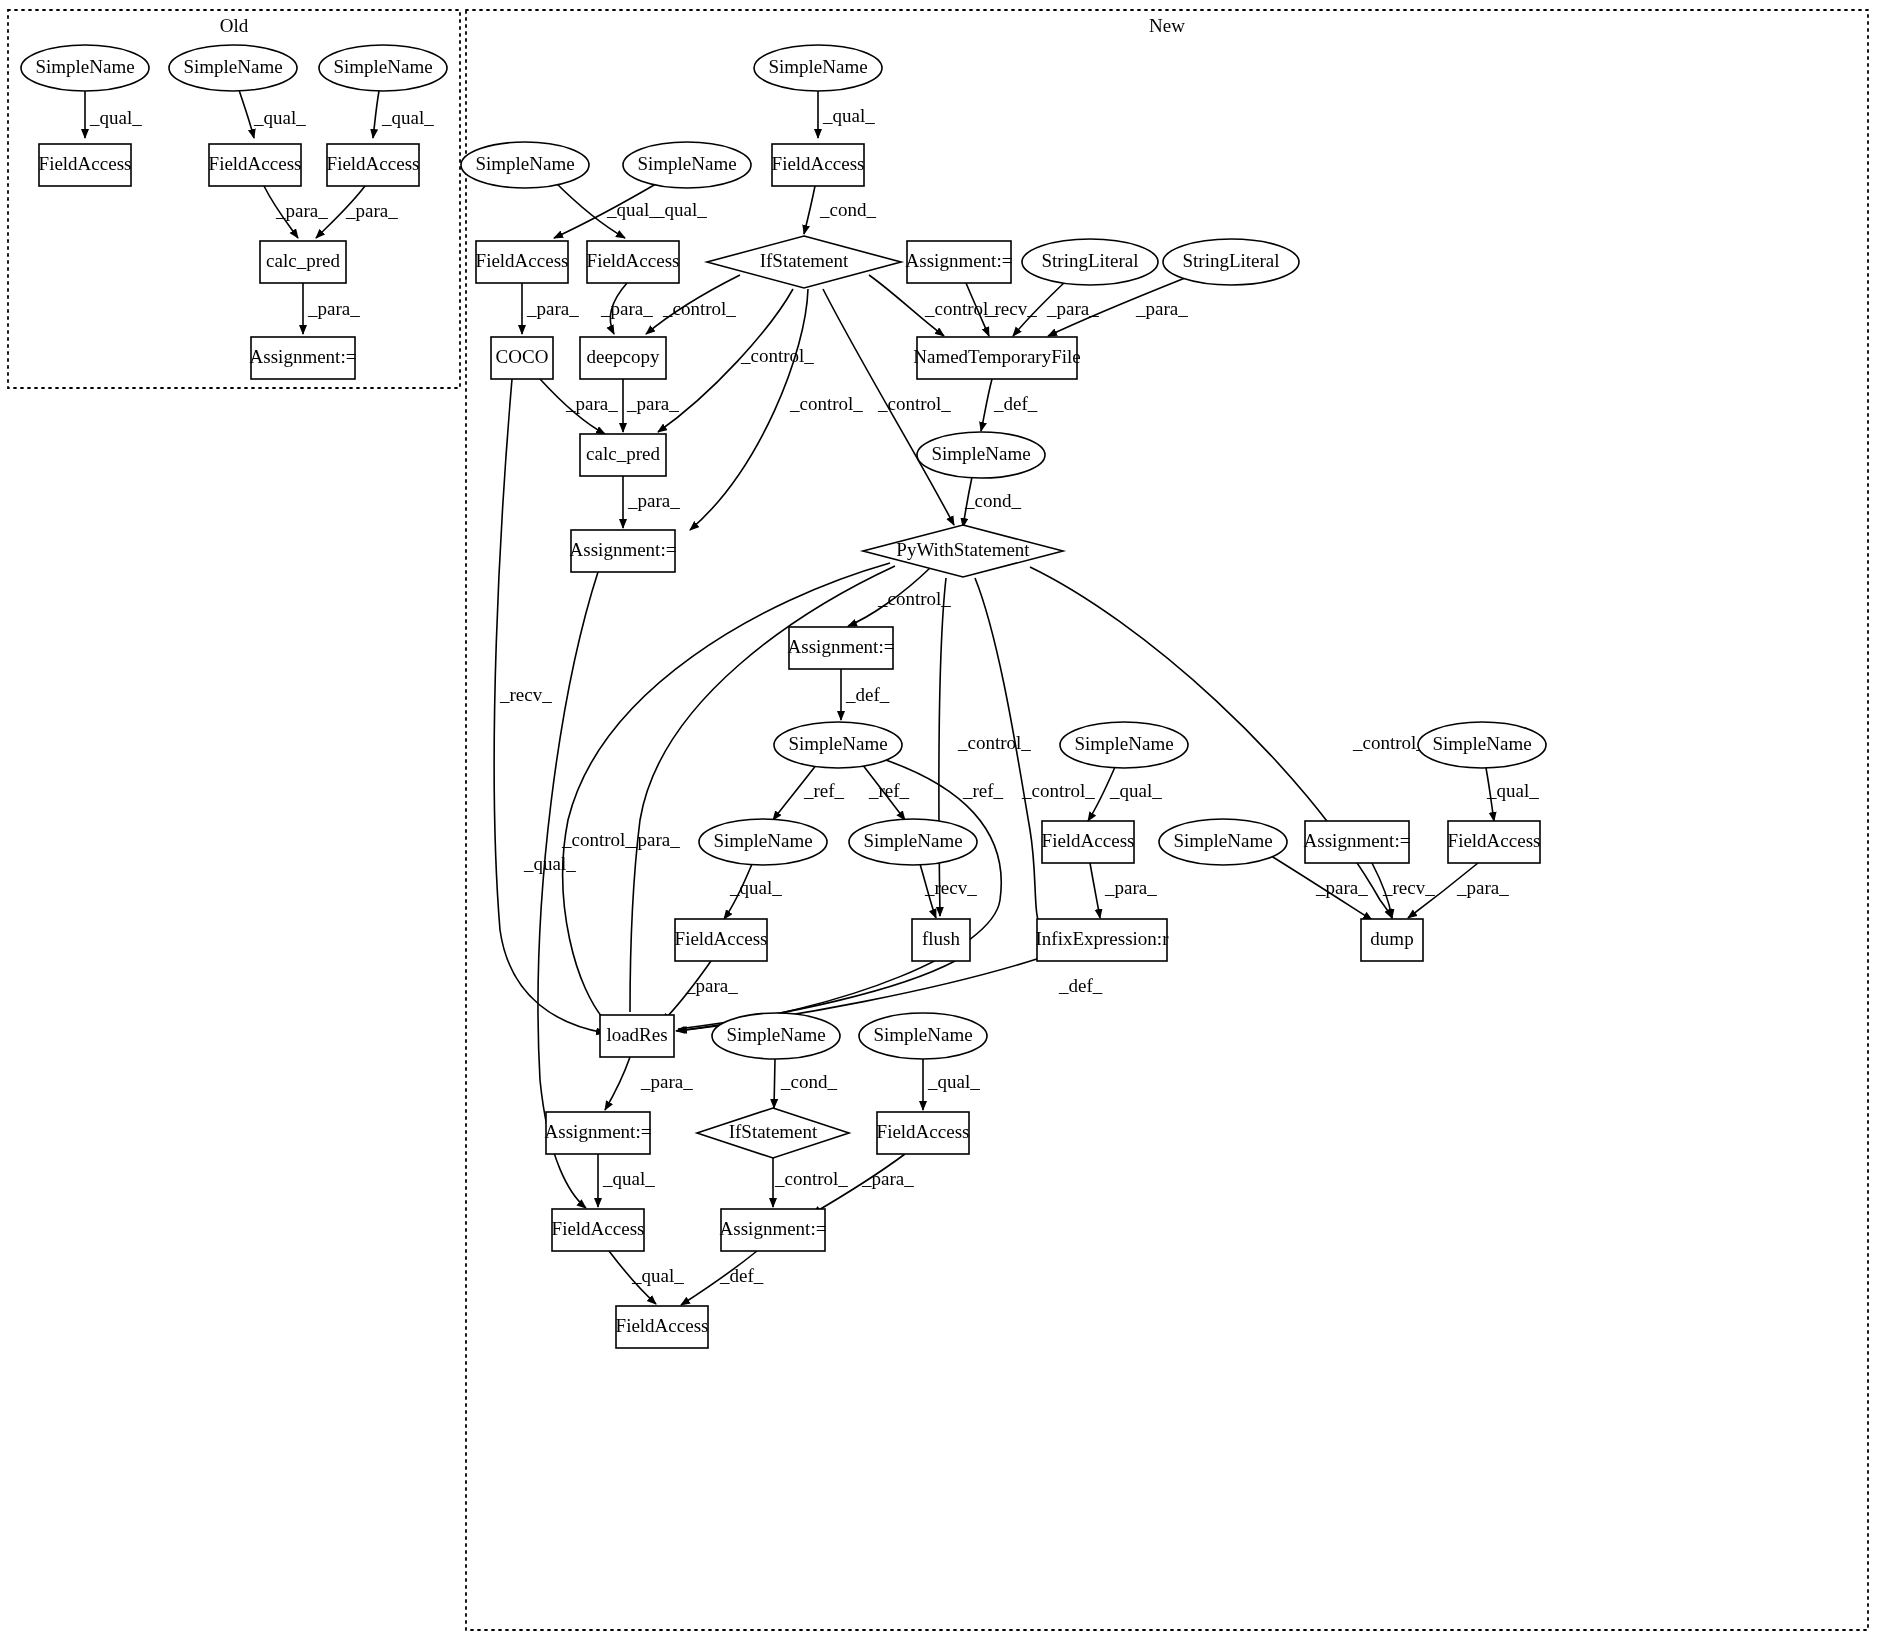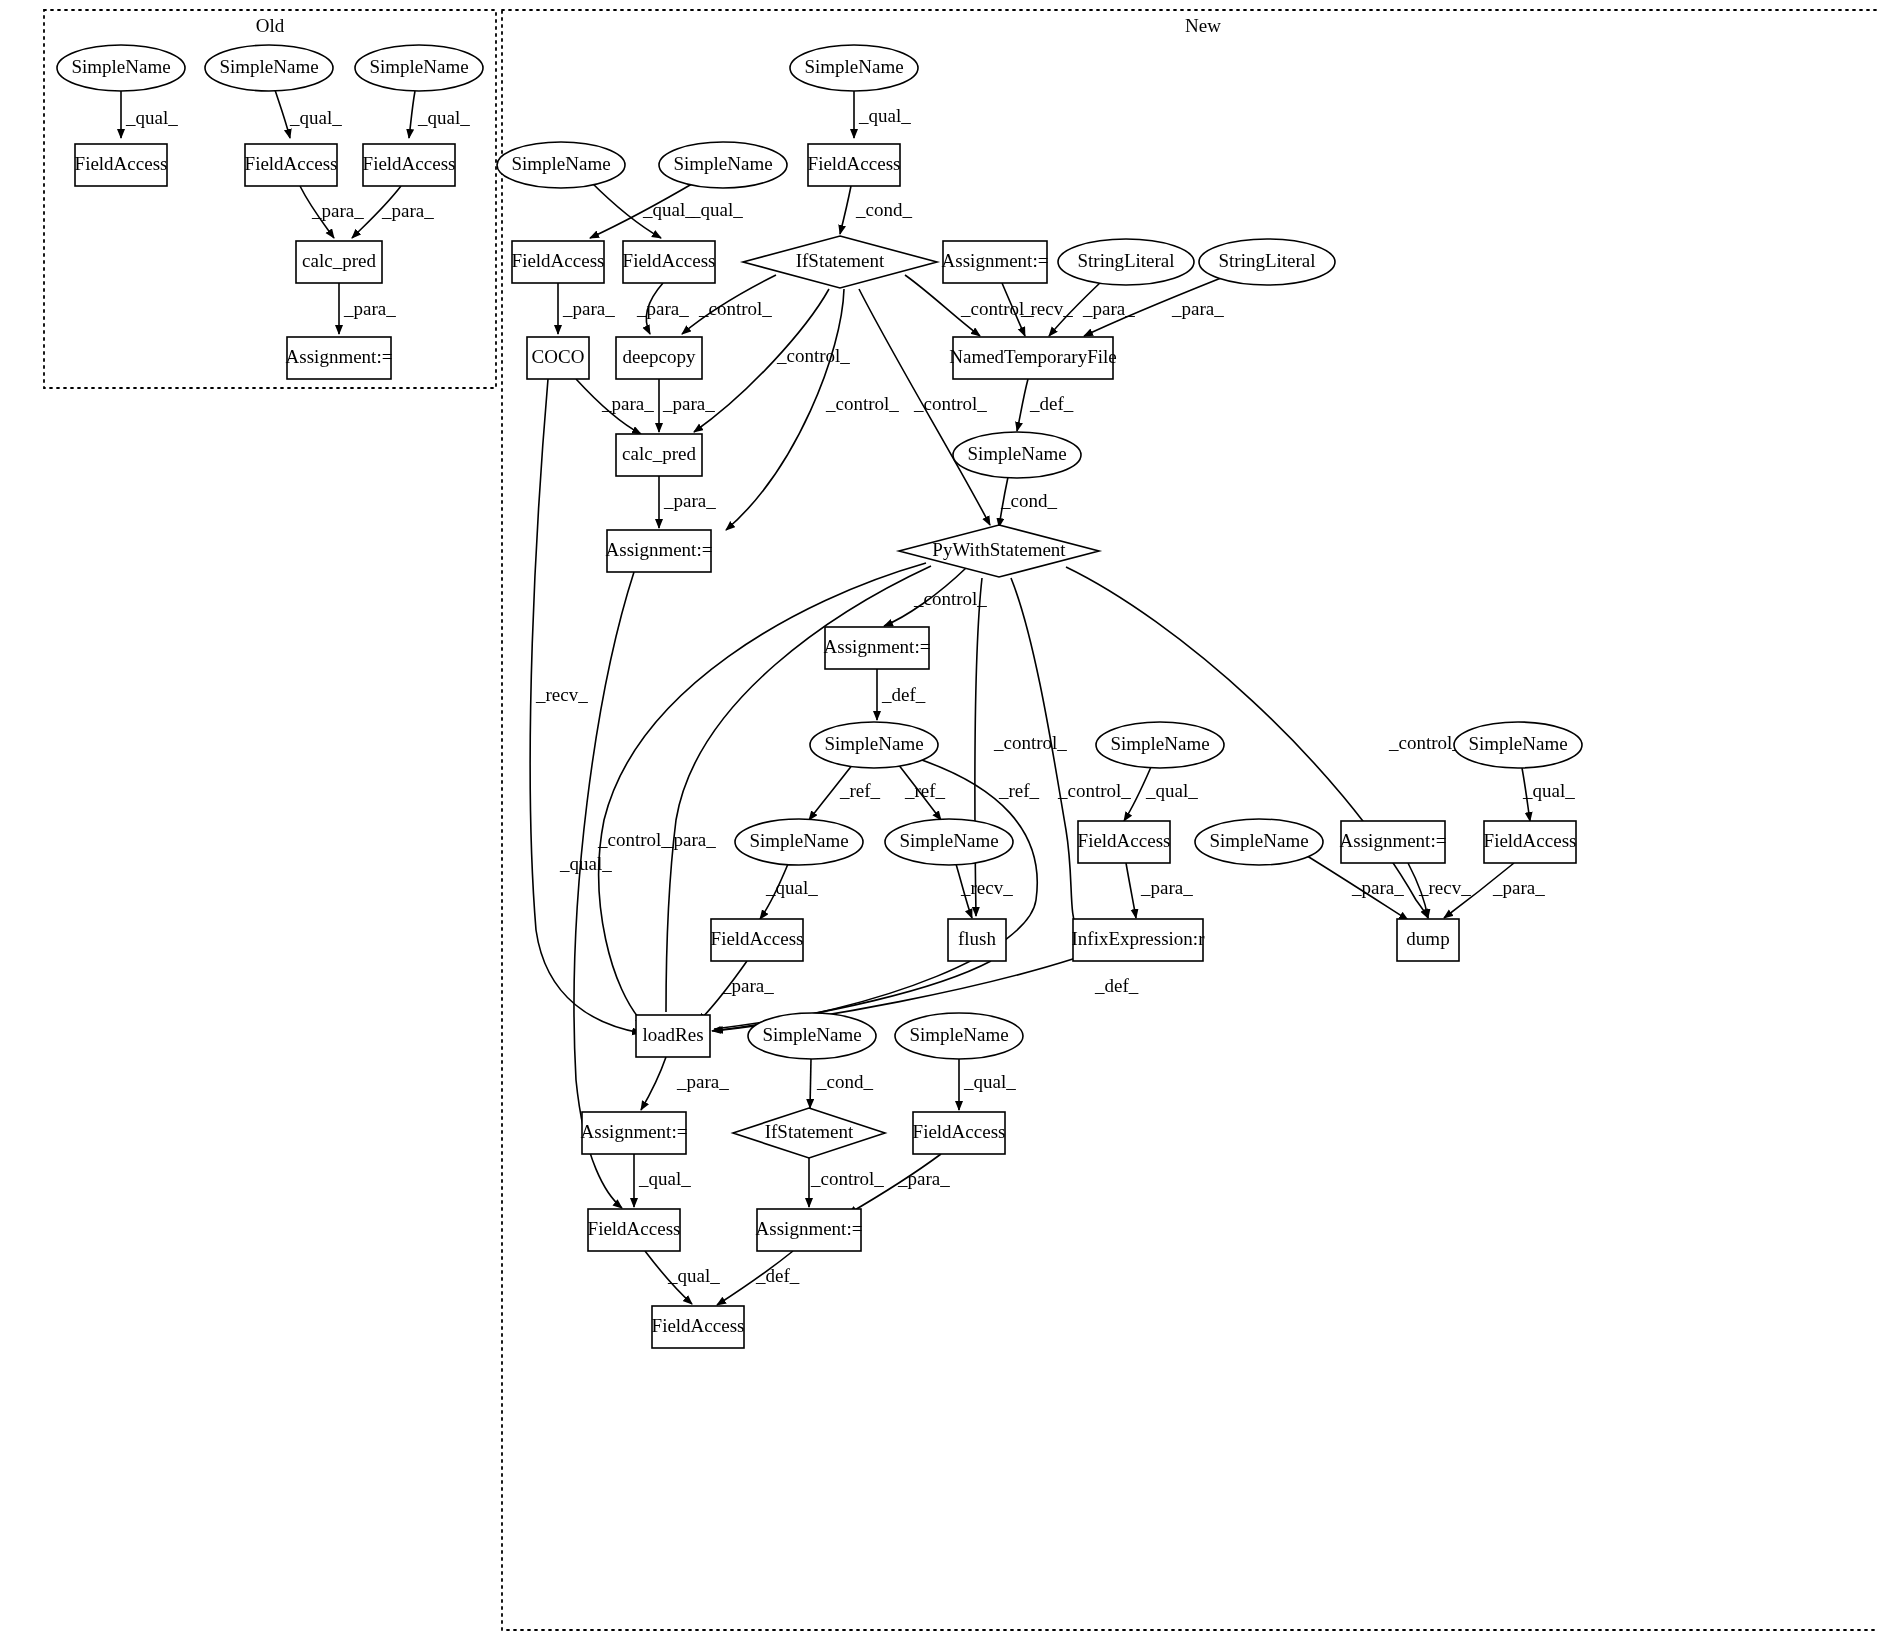--- a/index.html
+++ b/index.html
@@ -1,17 +1,17 @@
 <!DOCTYPE html>
 <html><head>
 <meta charset="utf-8">
 <style>
   html,body{margin:0;padding:0;background:#ffffff;}
   body{font-family:"Liberation Serif", serif;}
-  #stage{position:relative;width:1539px;height:1640px;background:#fff;padding-left:36px;}
+  #stage{position:relative;width:1539px;height:1640px;background:#fff;}
   svg{display:block;}
   text{font-family:"Liberation Serif", serif; fill:#000;}
   .nodelabel{font-size:19px;text-anchor:middle;dominant-baseline:middle;}
   .edgelabel{font-size:19px;text-anchor:start;dominant-baseline:middle;}
   .clusterlabel{font-size:19px;text-anchor:middle;dominant-baseline:middle;}
   .shape{fill:#ffffff;stroke:#000000;stroke-width:1.6;}
   .edge{fill:none;stroke:#000000;stroke-width:1.6;}
   .cluster{fill:none;stroke:#000000;stroke-width:1.8;stroke-dasharray:2 5;stroke-linecap:round;}
 </style>
 </head>

